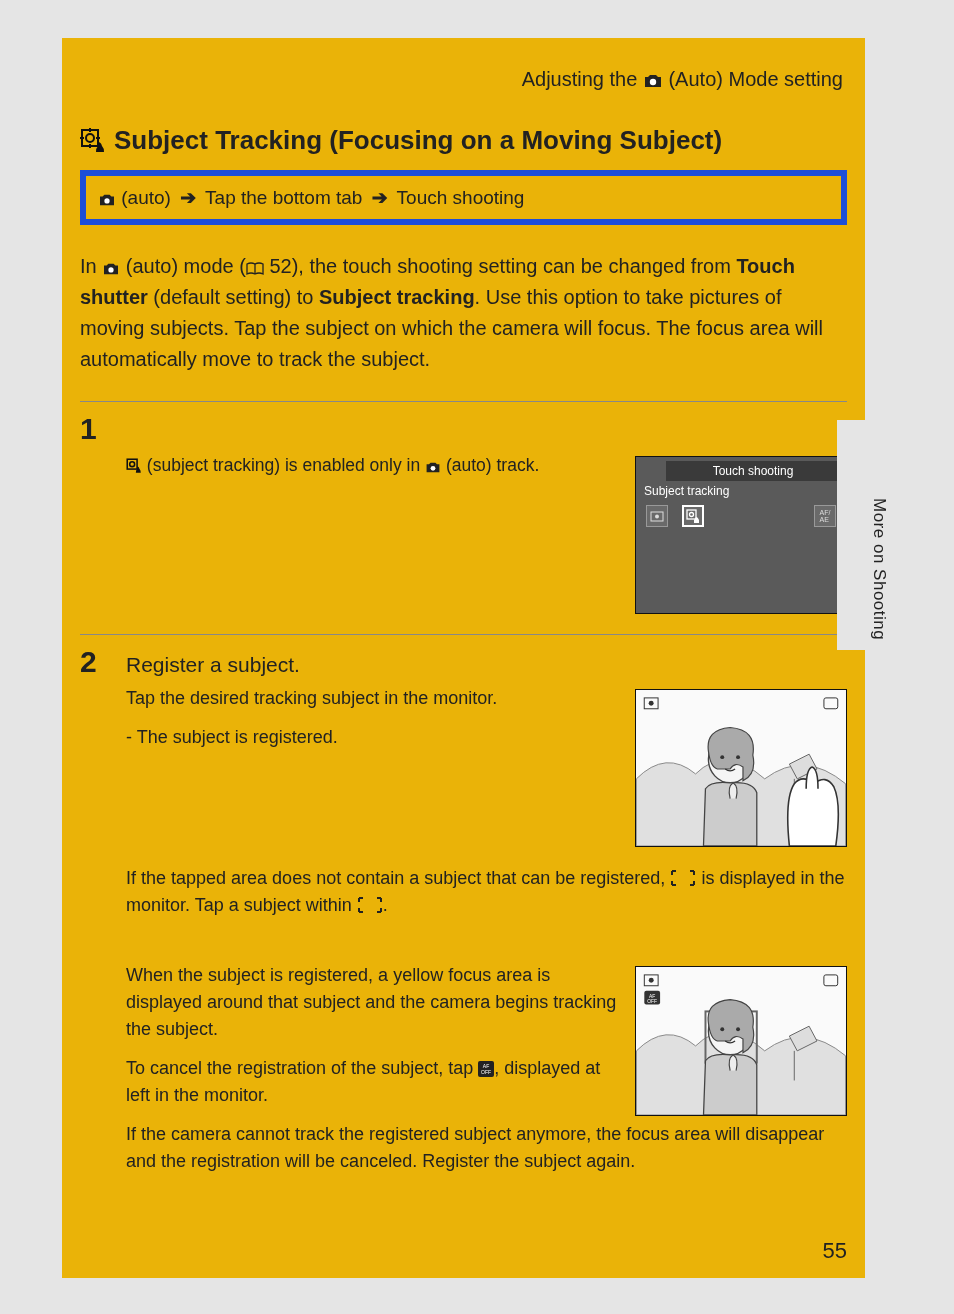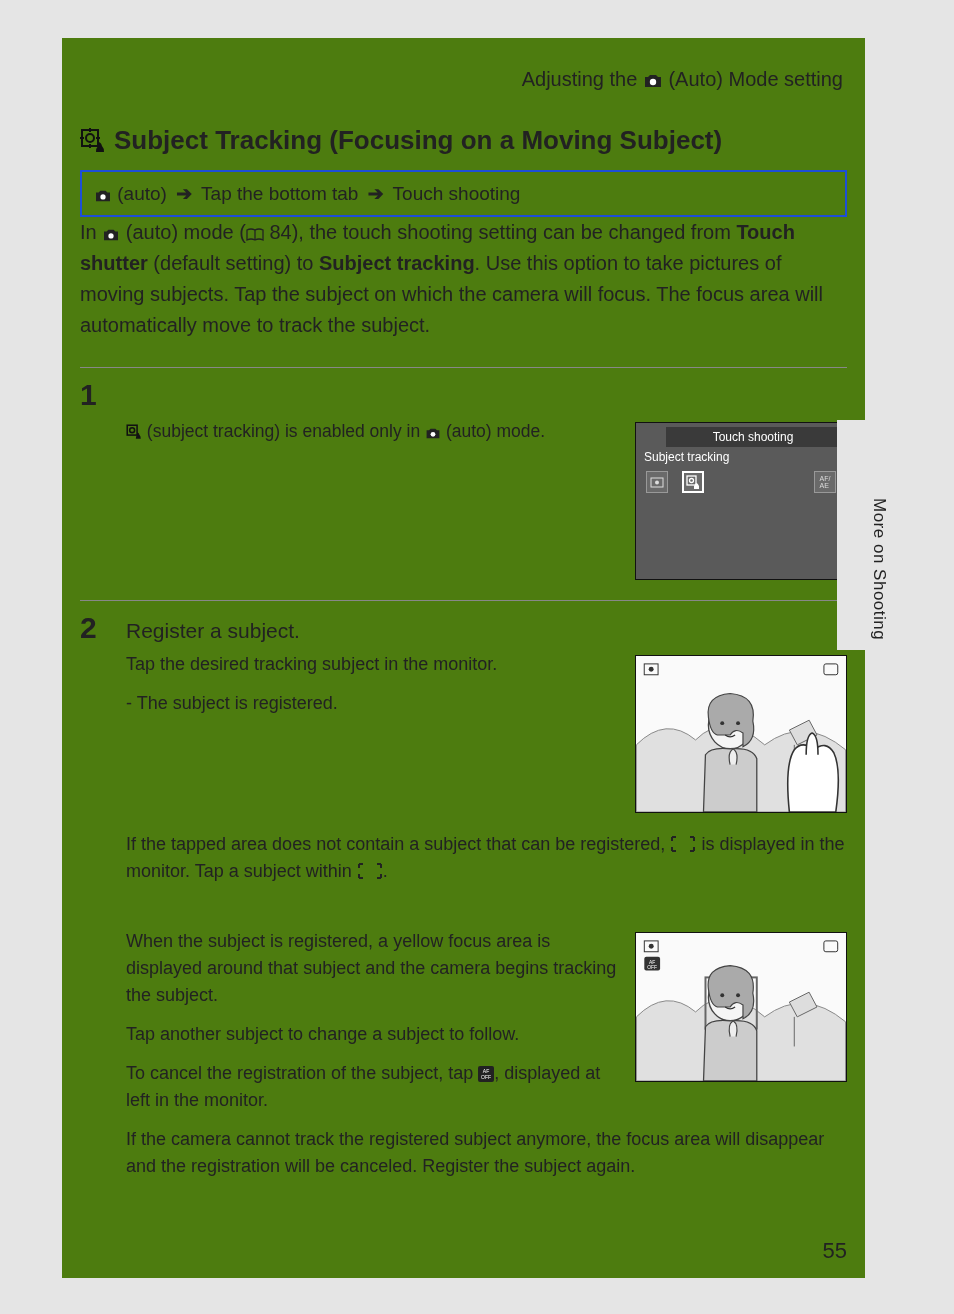--- a/index.html
+++ b/index.html
@@ -9,41 +9,42 @@
     font-family: "Segoe UI", "Helvetica Neue", Arial, sans-serif;
     color: #222;
     position: relative;
   }
   .page {
     position: absolute;
     left: 62px;
     top: 38px;
     width: 803px;
     height: 1240px;
-    background: #4d7c0f;
+    background: #eab308;
     padding: 30px 18px 20px 18px;
   }
   .running-head {
     text-align: right;
     font-size: 20px;
     margin-bottom: 34px;
     padding-right: 4px;
   }
   .section-title {
     font-size: 26px;
     font-weight: 700;
     margin-bottom: 14px;
     display: flex;
     align-items: center;
     gap: 8px;
   }
   .nav-box {
-    border: 2px solid #1d4ed8;
+    border: 6px solid #1d4ed8;
     padding: 10px 12px;
     font-size: 19px;
+    margin-bottom: 26px;
   }
   .intro {
     font-size: 20px;
     line-height: 1.55;
     margin-bottom: 26px;
   }
   .step {
     border-top: 1px solid #888;
     padding-top: 10px;
     margin-bottom: 20px;
@@ -204,42 +205,42 @@
     <span>In </span><span class="icon-inline">
         <svg width="18" height="14" viewBox="0 0 20 16">
           <path d="M2 4 h3 l2 -2 h6 l2 2 h3 v10 h-16 z" fill="#222"></path>
           <circle cx="10" cy="9" r="3" fill="#fff"></circle>
         </svg>
       </span><span> (auto) mode (</span><span class="icon-inline">
         <svg width="18" height="14" viewBox="0 0 18 14">
           <path d="M1 2 q4 -2 8 0 q4 -2 8 0 v10 q-4 -2 -8 0 q-4 -2 -8 0 z" fill="none" stroke="#222" stroke-width="1.3"></path>
           <line x1="9" y1="2" x2="9" y2="12" stroke="#222" stroke-width="1.3"></line>
         </svg>
-      </span><span> 84), the touch shooting setting can be changed from </span><span class="bold">Touch shutter</span><span> (default setting) to </span><span class="bold">Subject tracking</span><span>. Use this option to take pictures of moving subjects. Tap the subject on which the camera will focus. The focus area will automatically move to track the subject.</span>
+      </span><span> 52), the touch shooting setting can be changed from </span><span class="bold">Touch shutter</span><span> (default setting) to </span><span class="bold">Subject tracking</span><span>. Use this option to take pictures of moving subjects. Tap the subject on which the camera will focus. The focus area will automatically move to track the subject.</span>
   </div>
 
   <div class="step">
     <div class="step-head">
       <div class="step-num">1</div>
     </div>
     <div class="step-body">
       <div class="step-text">
         <p style="font-size:17.5px;">
           <span class="icon-inline">
               <svg width="16" height="16" viewBox="0 0 26 26">
                 <rect x="2" y="2" width="16" height="16" fill="none" stroke="#111" stroke-width="2.5"></rect>
                 <circle cx="10" cy="10" r="4" fill="none" stroke="#111" stroke-width="2.5"></circle>
                 <path d="M18 14 q3 0 4 4 q2 2 2 6 h-8 q0 -4 2 -6" fill="#111"></path>
               </svg>
             </span><span> (subject tracking) is enabled only in </span><span class="icon-inline">
               <svg width="16" height="13" viewBox="0 0 20 16">
                 <path d="M2 4 h3 l2 -2 h6 l2 2 h3 v10 h-16 z" fill="#222"></path>
                 <circle cx="10" cy="9" r="3" fill="#fff"></circle>
               </svg>
-            </span><span> (auto) mode.</span>
+            </span><span> (auto) track.</span>
         </p>
       </div>
       <div class="illus illus-menu">
         <div class="menu-title">
           <span>Touch shooting</span>
           <span class="back-btn">↶</span>
         </div>
         <div class="submenu">Subject tracking</div>
         <div class="opts">
           <div class="opt">
@@ -305,21 +306,20 @@
           </span><span> is displayed in the monitor. Tap a subject within </span><span class="icon-inline">
             <svg width="26" height="18" viewBox="0 0 26 18">
               <path d="M2 2 h4 M2 2 v4 M24 2 h-4 M24 2 v4 M2 16 h4 M2 16 v-4 M24 16 h-4 M24 16 v-4" stroke="#222" stroke-width="2" fill="none"></path>
             </svg>
           </span><span>.</span>
       </p>
 
       <div style="display:flex; gap:14px;margin-top:43px;">
         <div style="flex:1;">
           <p style="font-size:18px;">When the subject is registered, a yellow focus area is displayed around that subject and the camera begins tracking the subject.</p>
-          <p style="font-size:18px;">Tap another subject to change a subject to follow.</p>
           <p style="font-size:18px;">
             <span>To cancel the registration of the subject, tap </span><span class="icon-inline">
                 <svg width="16" height="16" viewBox="0 0 16 16">
                   <rect x="0" y="0" width="16" height="16" rx="2" fill="#222"></rect>
                   <text x="8" y="7" font-size="5" fill="#fff" text-anchor="middle">AF</text>
                   <text x="8" y="13" font-size="5" fill="#fff" text-anchor="middle">OFF</text>
                 </svg>
               </span><span>, displayed at left in the monitor.</span>
           </p>
         </div>

